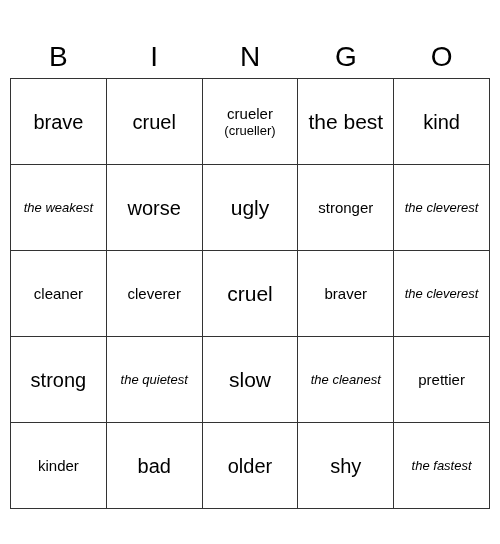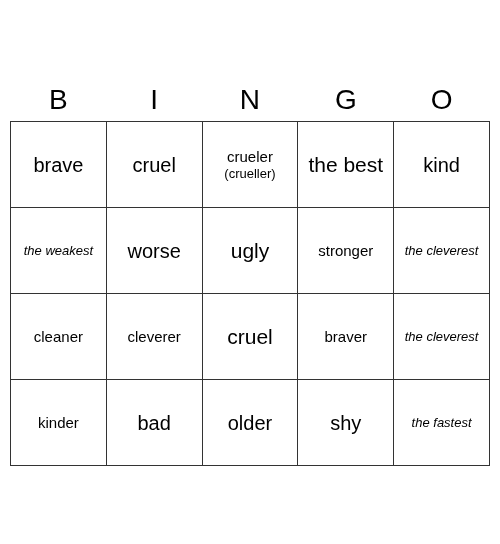--- a/index.html
+++ b/index.html
@@ -82,20 +82,27 @@
         <td class="cell-xsmall">the cleverest</td>
       </tr>
       <tr>
         <td class="cell-small">cleaner</td>
         <td class="cell-small">cleverer</td>
         <td class="cell-large">cruel</td>
         <td class="cell-small">braver</td>
         <td class="cell-xsmall">the cleverest</td>
       </tr>
       <tr>
+        <td class="cell-medium">strong</td>
+        <td class="cell-xsmall">the quietest</td>
+        <td class="cell-large">slow</td>
+        <td class="cell-xsmall">the cleanest</td>
+        <td class="cell-small">prettier</td>
+      </tr>
+      <tr>
         <td class="cell-small">kinder</td>
         <td class="cell-medium">bad</td>
         <td class="cell-medium">older</td>
         <td class="cell-medium">shy</td>
         <td class="cell-xsmall">the fastest</td>
       </tr>
     </tbody>
 </table>
 
 </body></html>

